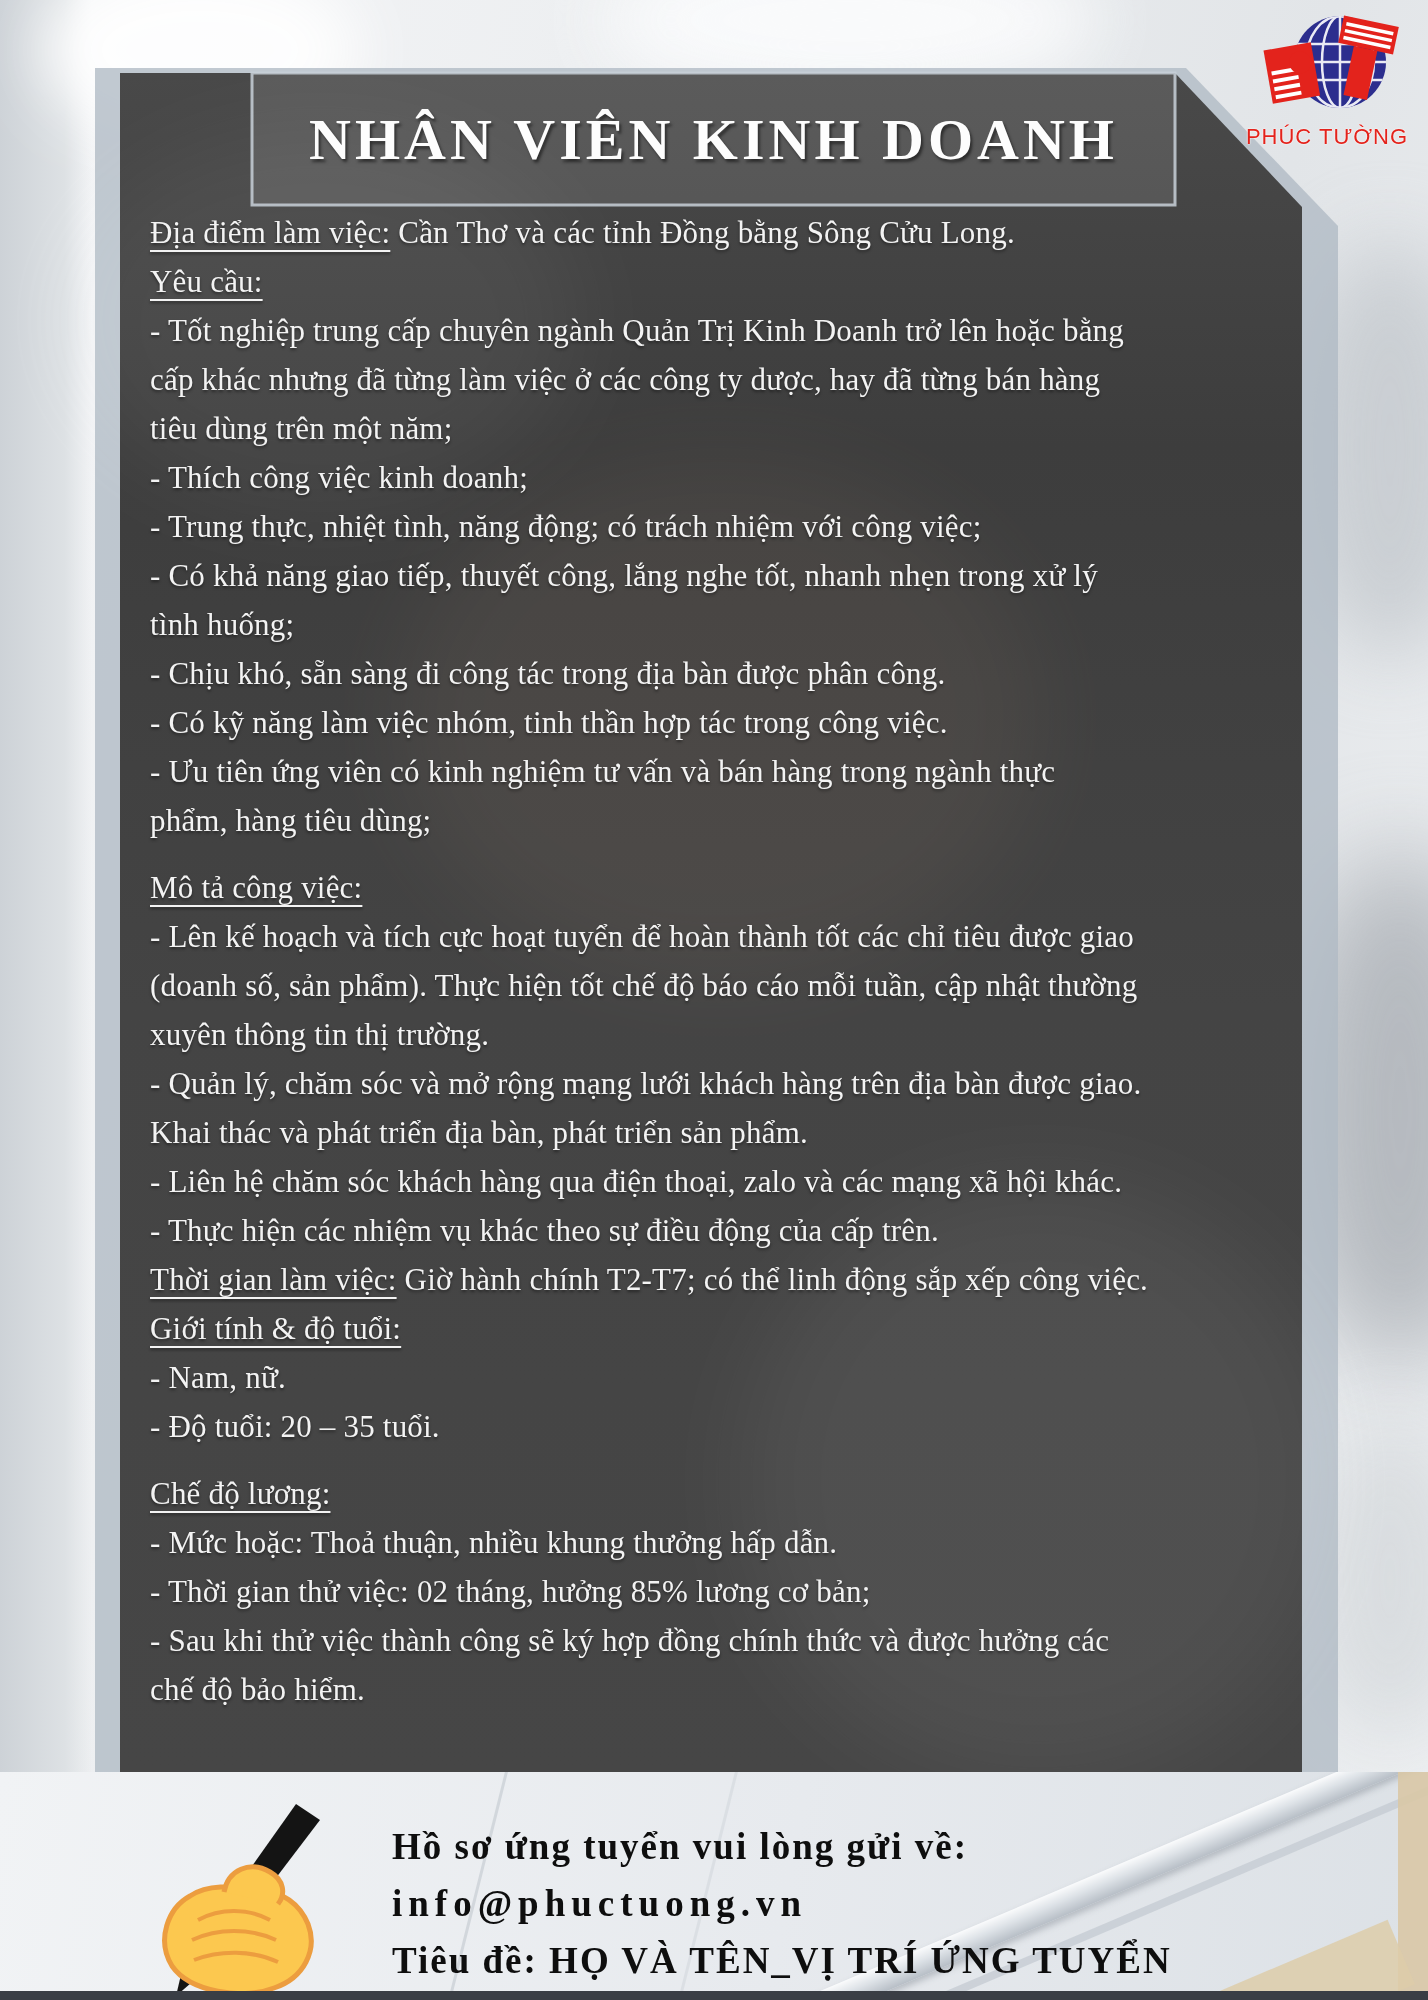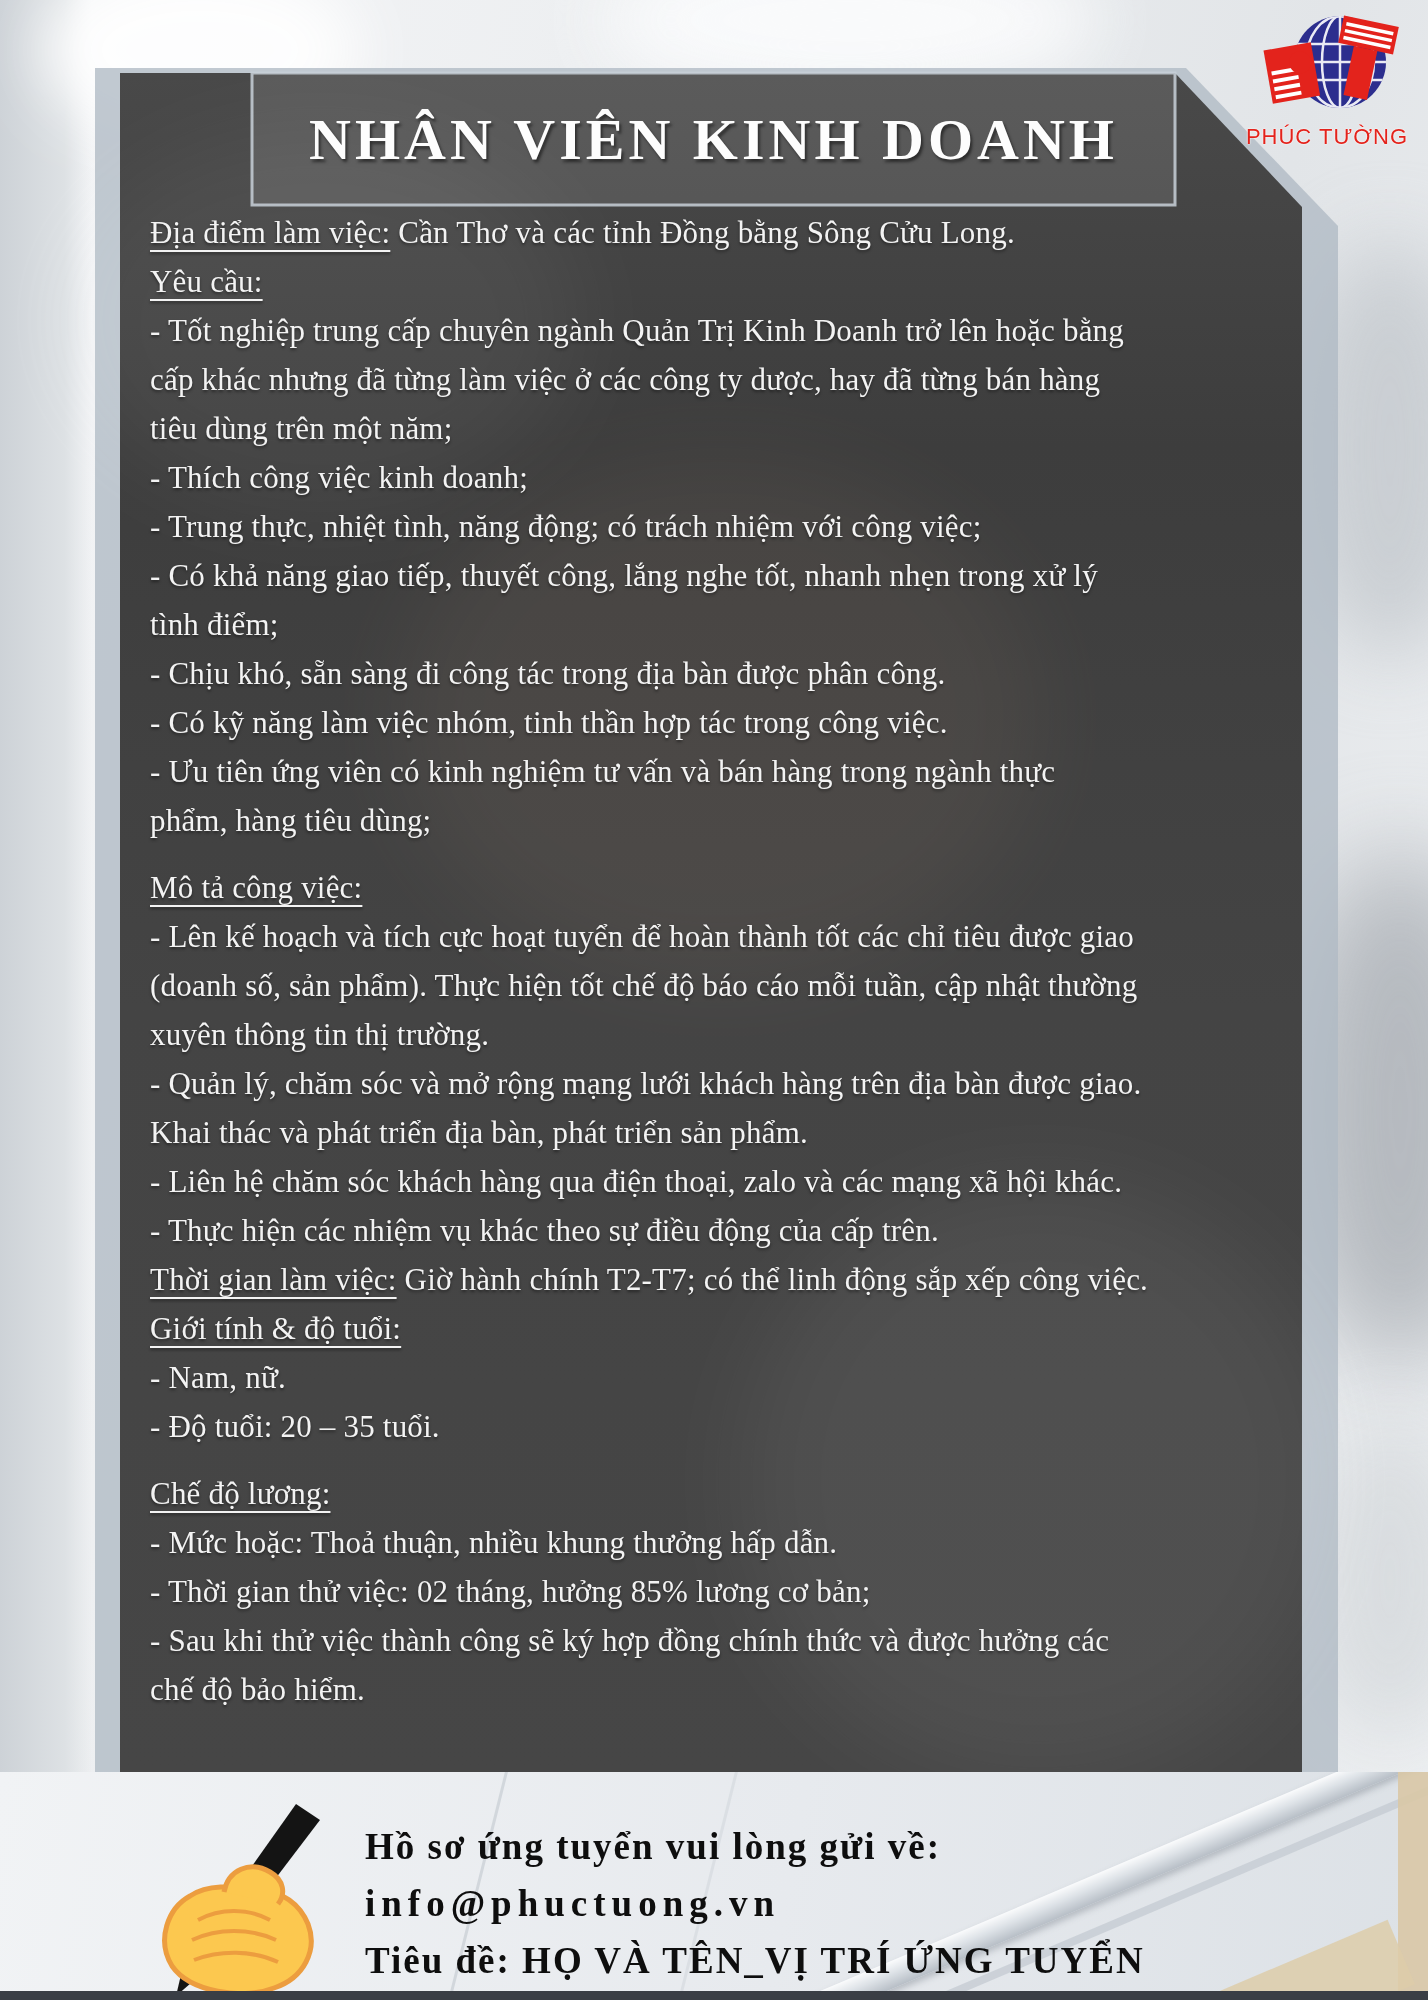--- a/index.html
+++ b/index.html
@@ -35,21 +35,21 @@
     background:linear-gradient(100deg,#f1f3f5 0%,#e7eaee 55%,#dce1e6 100%);}
   .paper-line{position:absolute;width:3px;height:320px;background:#d2d7dc;transform:rotate(14deg);}
   .photo-pen{position:absolute;left:770px;top:76px;width:780px;height:26px;border-radius:13px;
     background:linear-gradient(180deg,#fafbfc 0%,#dde2e7 45%,#b7bec6 100%);
     box-shadow:0 4px 6px rgba(100,110,120,.35);transform:rotate(-23deg);}
   .photo-pen2{position:absolute;left:800px;top:120px;width:760px;height:8px;border-radius:4px;
     background:#c6ccd3;opacity:.8;transform:rotate(-23deg);}
   .wood{position:absolute;right:0;top:0;width:30px;height:228px;background:#d9c8a6;opacity:.9;}
   .wood2{position:absolute;right:18px;bottom:-30px;width:220px;height:70px;background:#ddcca9;
     transform:rotate(-23deg);opacity:.85;}
-  .footer-text{position:absolute;left:365px;top:1818px;color:#0e0e0e;font-weight:700;}
+  .footer-text{position:absolute;left:392px;top:1818px;color:#0e0e0e;font-weight:700;}
   .footer-text .fline{height:57px;line-height:57px;font-size:37px;letter-spacing:2px;white-space:nowrap;}
   .footer-text .fline.email{letter-spacing:6px;}
   .hand-icon{position:absolute;left:128px;top:1800px;}
   .bottom-bar{position:absolute;left:0;top:1991px;width:1428px;height:9px;background:#3a3e45;}
 </style>
 </head>
 <body>
 
 <div class="stage">
 
@@ -125,21 +125,21 @@
 
   <div class="body-lines" id="body-lines">
       <div class="line"><span class="u">Địa điểm làm việc:</span> Cần Thơ và các tỉnh Đồng bằng Sông Cửu Long.</div>
       <div class="line"><span class="u">Yêu cầu:</span></div>
       <div class="line">- Tốt nghiệp trung cấp chuyên ngành Quản Trị Kinh Doanh trở lên hoặc bằng</div>
       <div class="line">cấp khác nhưng đã từng làm việc ở các công ty dược, hay đã từng bán hàng</div>
       <div class="line">tiêu dùng trên một năm;</div>
       <div class="line">- Thích công việc kinh doanh;</div>
       <div class="line">- Trung thực, nhiệt tình, năng động; có trách nhiệm với công việc;</div>
       <div class="line">- Có khả năng giao tiếp, thuyết công, lắng nghe tốt, nhanh nhẹn trong xử lý</div>
-      <div class="line">tình điểm;</div>
+      <div class="line">tình huống;</div>
       <div class="line">- Chịu khó, sẵn sàng đi công tác trong địa bàn được phân công.</div>
       <div class="line">- Có kỹ năng làm việc nhóm, tinh thần hợp tác trong công việc.</div>
       <div class="line">- Ưu tiên ứng viên có kinh nghiệm tư vấn và bán hàng trong ngành thực</div>
       <div class="line">phẩm, hàng tiêu dùng;</div>
       <div class="line gap"><span class="u">Mô tả công việc:</span></div>
       <div class="line">- Lên kế hoạch và tích cực hoạt tuyển để hoàn thành tốt các chỉ tiêu được giao</div>
       <div class="line">(doanh số, sản phẩm). Thực hiện tốt chế độ báo cáo mỗi tuần, cập nhật thường</div>
       <div class="line">xuyên thông tin thị trường.</div>
       <div class="line">- Quản lý, chăm sóc và mở rộng mạng lưới khách hàng trên địa bàn được giao.</div>
       <div class="line">Khai thác và phát triển địa bàn, phát triển sản phẩm.</div>

